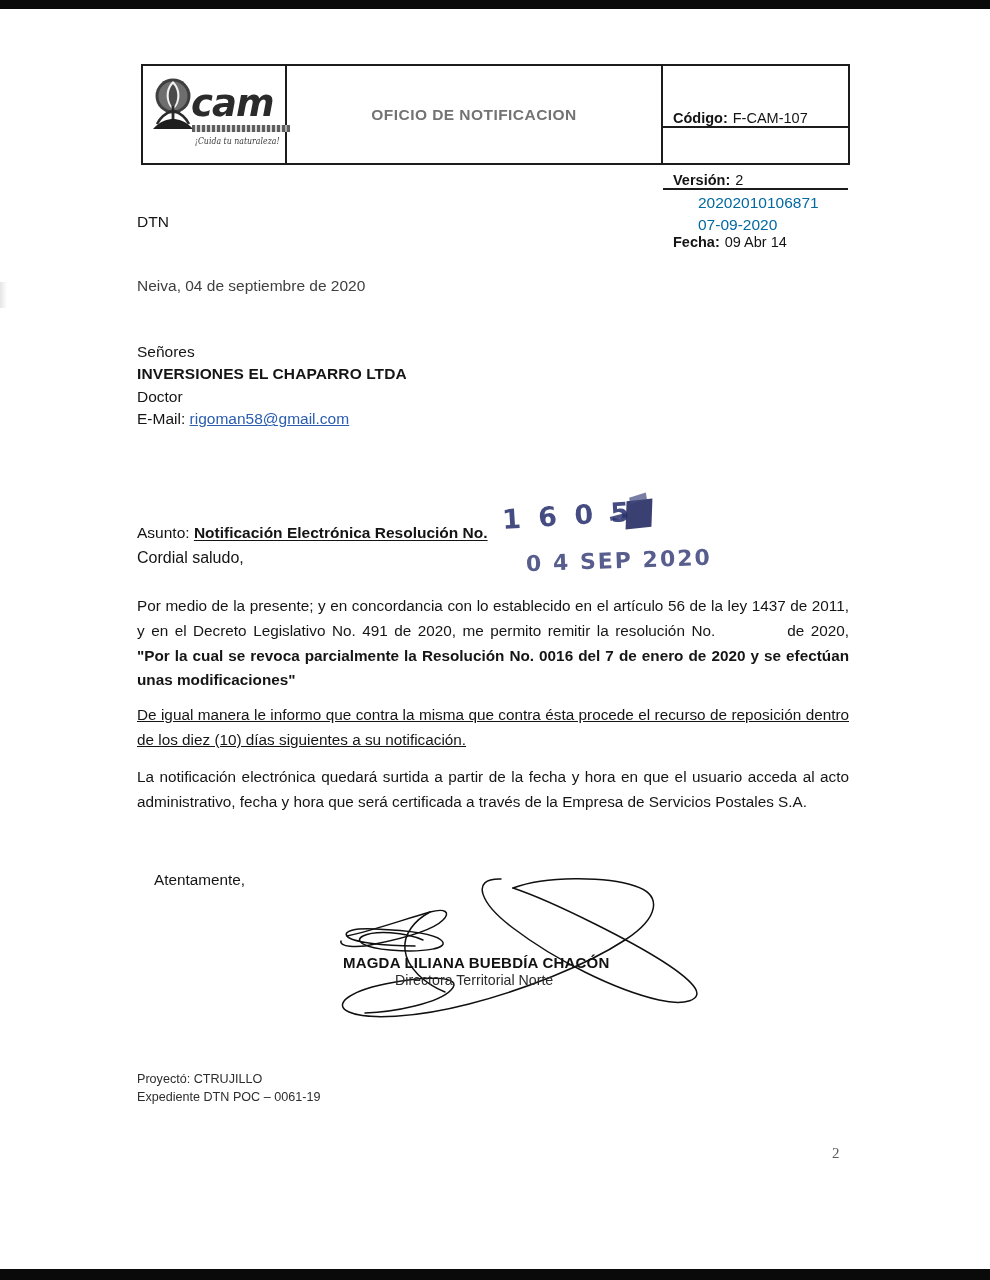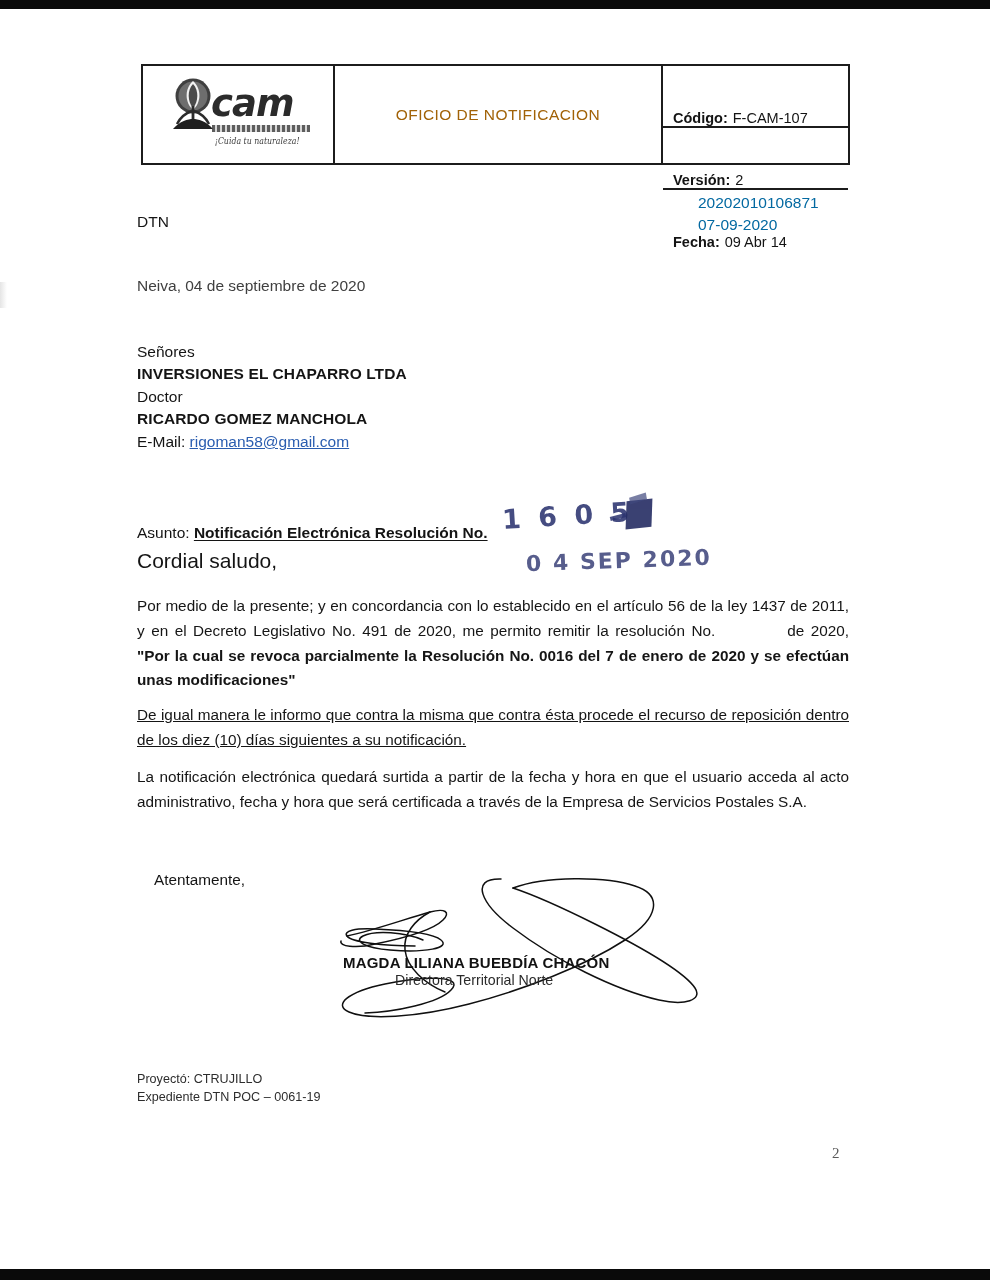--- a/index.html
+++ b/index.html
@@ -49,41 +49,41 @@
     position: absolute;
     left: 141px;
     top: 64px;
     width: 709px;
     height: 101px;
     border: 2px solid #1c1c1c;
     box-sizing: border-box;
     display: flex;
   }
   .hdr-logo-cell {
-    width: 192px;
+    width: 144px;
     border-right: 2px solid #1c1c1c;
     box-sizing: border-box;
     display: flex;
     align-items: center;
     justify-content: center;
     padding: 3px 0 4px 0;
   }
   .hdr-title-cell {
     flex: 1;
     border-right: 2px solid #1c1c1c;
     box-sizing: border-box;
     display: flex;
     align-items: center;
     justify-content: center;
   }
   .hdr-title-cell .t {
     font-size: 15.5px;
-    font-weight: normal;
+    font-weight: bold;
     letter-spacing: .45px;
-    color: #a16207;
+    color: #737373;
   }
   .hdr-meta-cell {
     width: 185px;
     box-sizing: border-box;
     display: flex;
     flex-direction: column;
   }
   .meta-row {
     flex: 1;
     display: flex;
@@ -190,21 +190,21 @@
     white-space: nowrap;
   }
   .asunto .u {
     font-weight: bold;
     text-decoration: underline;
     text-underline-offset: 2px;
   }
   .saludo {
     position: absolute;
     left: 137px; top: 549px;
-    font-size: 21px;
+    font-size: 16px;
     color: #141414;
   }
 
   
   .stamp {
     position: absolute;
     left: 498px; top: 498px;
     width: 190px; height: 92px;
     pointer-events: none;
   }
@@ -379,21 +379,20 @@
     <div>20202010106871</div>
     <div>07-09-2020</div>
   </div>
 
   <div class="city-date">Neiva, 04 de septiembre de 2020</div>
 
   <div class="addressee">
     <div>Señores</div>
     <div class="b">INVERSIONES EL CHAPARRO LTDA</div>
     <div>Doctor</div>
-    <div class="b">RICARDO GOMEZ MANCHOLA</div>
     <div class="mail-line">
       <span>E-Mail:</span>
       <span class="mail-link">rigoman58@gmail.com</span>
     </div>
   </div>
 
   <div class="asunto">
     <span>Asunto:</span>
     <span class="u">Notificación Electrónica Resolución No.</span>
   </div>

